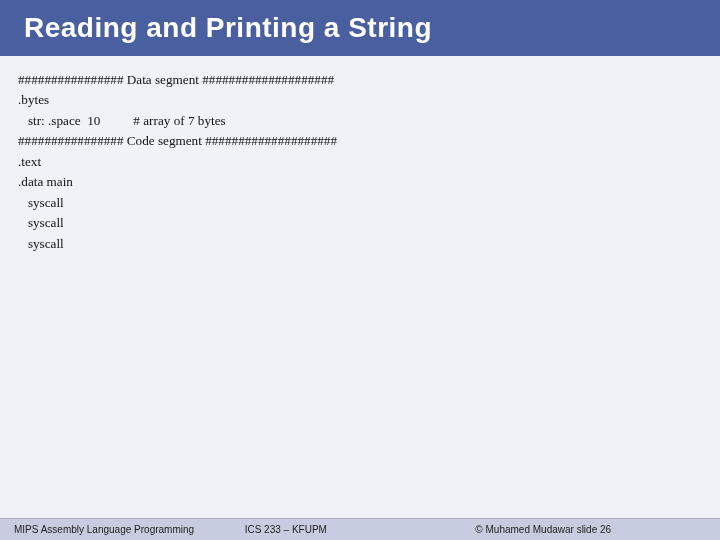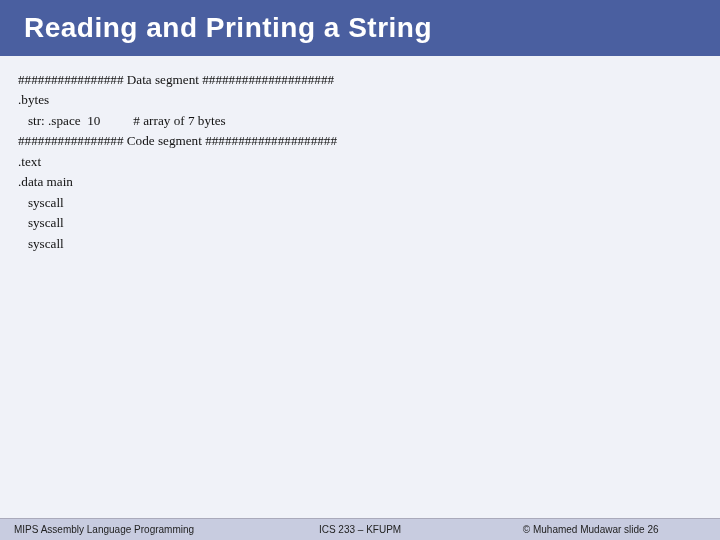--- a/index.html
+++ b/index.html
@@ -51,24 +51,23 @@
       justify-content: space-between;
       align-items: center;
       padding: 5px 14px;
       font-size: 10px;
       color: #222;
       font-family: Arial, sans-serif;
       border-top: 1px solid #aab;
     }
     .footer-left, .footer-center, .footer-right {
       flex: 1;
-      text-align: center;
     }
     .footer-left { text-align: left; }
-    .footer-right { text-align: center; }
+    .footer-right { text-align: left; }
   </style>
 </head>
 <body>
 
 <div class="slide">
   <div class="slide-title">Reading and Printing a String</div>
   <div class="slide-content">
     <div class="code-block">
     <span class="line">################ Data segment ####################</span>
         <span class="line">.bytes</span>

